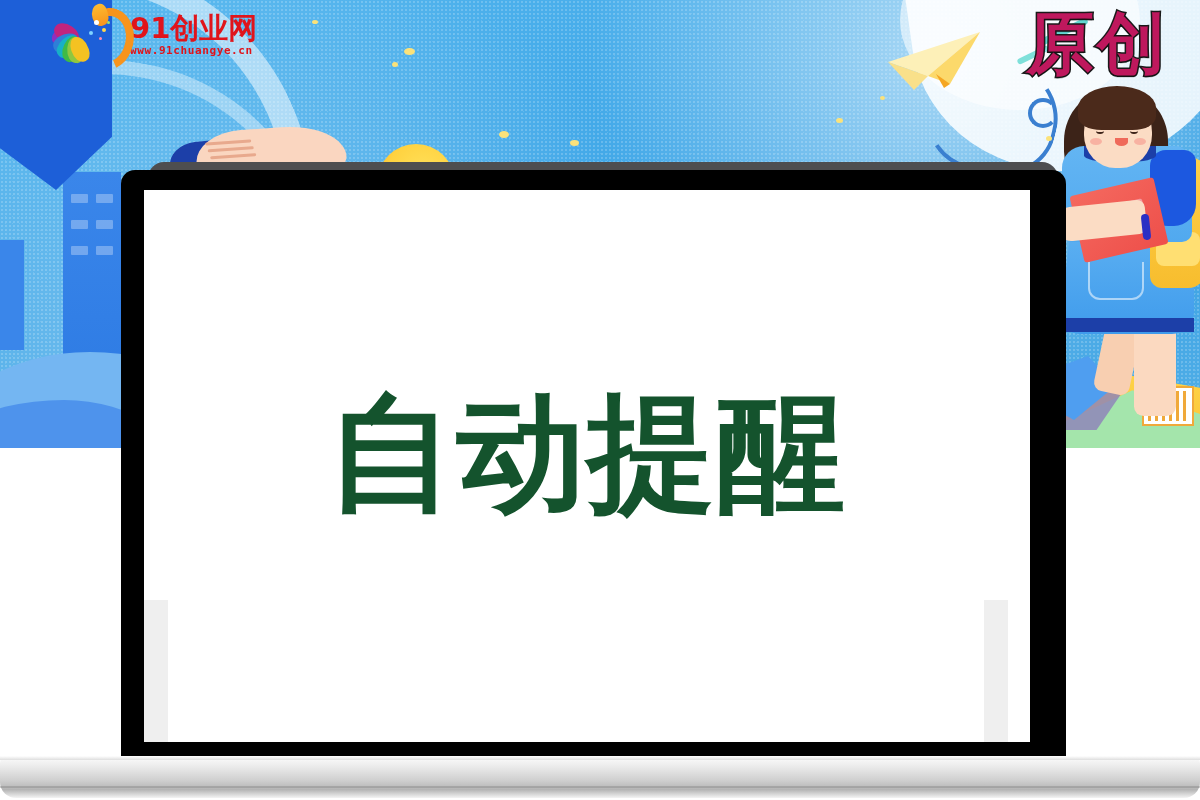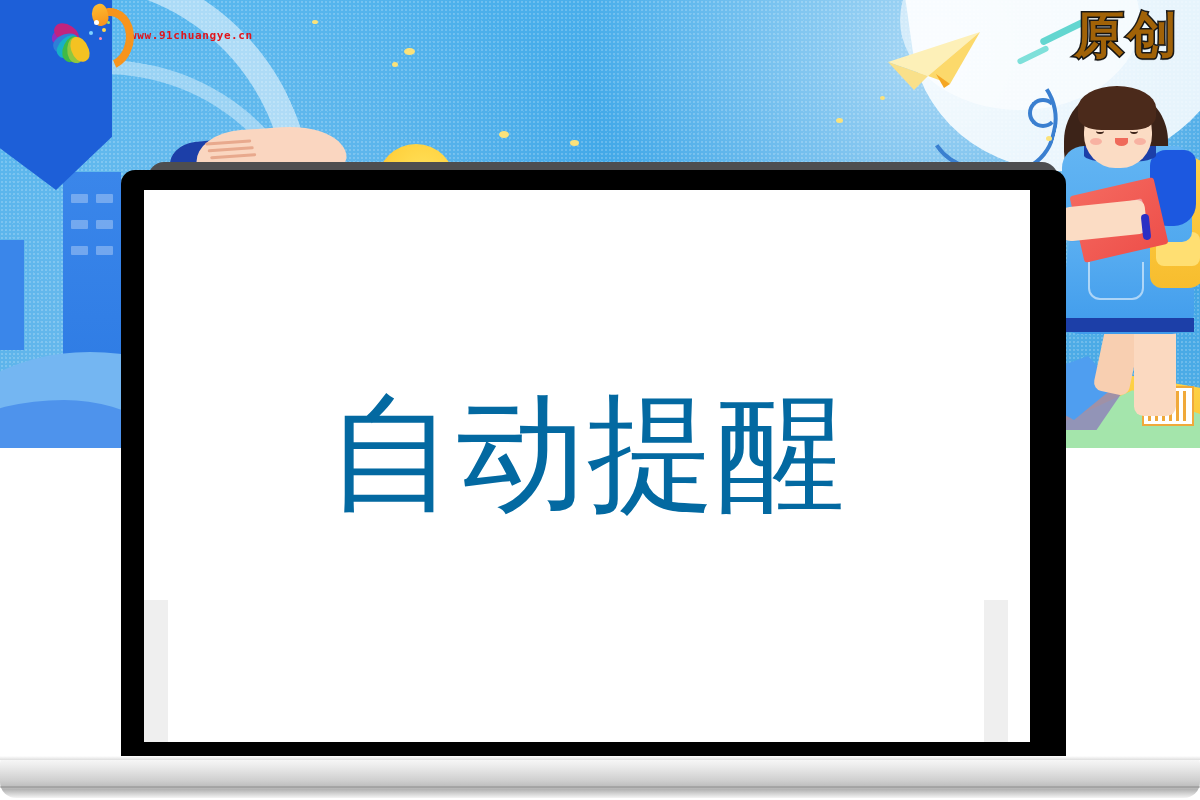--- a/index.html
+++ b/index.html
@@ -468,25 +468,25 @@
     left: 144px; top: 190px;
     width: 886px; height: 552px;
     display: flex;
     flex-direction: column;
     align-items: center;
     justify-content: center;
     pointer-events: none;
   }
   .line1 {
     font-family: "DejaVu Sans", "Liberation Sans", sans-serif;
-    font-weight: 400;
+    font-weight: 700;
     font-size: 128px;
     line-height: 1.06;
     letter-spacing: 2px;
-    color: #0369a1;
+    color: #14532d;
     margin: 0 0 26px 0;
     white-space: nowrap;
   }
   .line2 {
     font-family: "DejaVu Sans", "Liberation Sans", sans-serif;
     font-weight: 700;
     font-size: 142px;
     line-height: 1.04;
     letter-spacing: 2px;
     color: #8f0ff2;
@@ -543,26 +543,26 @@
     font-weight: 700;
     font-size: 11px;
     color: #e0141b;
     letter-spacing: 0.6px;
     margin-top: 0;
   }
 
   
   .badge-original {
     position: absolute;
-    right: 20px; top: 10px;
+    right: 32px; top: 10px;
     font-family: "DejaVu Sans", "Liberation Sans", sans-serif;
     font-weight: 700;
-    font-size: 50px;
+    font-size: 68px;
     line-height: 1;
-    color: #a16207;
+    color: #be185d;
     letter-spacing: 3px;
     -webkit-text-stroke: 3px #1a1a1a;
     paint-order: stroke fill;
     text-shadow: 0 2px 0 rgba(0,0,0,0.25);
   }
 </style>
 </head>
 <body>
 
 <div id="stage">
@@ -679,20 +679,21 @@
       <span class="petal" style="background:#f4c222; transform:rotate(72deg);"></span>
       <span class="swirl"></span>
       <span class="swirl2"></span>
       <span class="sparkle" style="left:36px; top:16px; width:5px; height:5px; background:#ffffff;"></span>
       <span class="sparkle" style="left:44px; top:24px; width:4px; height:4px; background:#ffd84d;"></span>
       <span class="sparkle" style="left:31px; top:27px; width:4px; height:4px; background:#7fd4ff;"></span>
       <span class="sparkle" style="left:41px; top:33px; width:3px; height:3px; background:#ff8ab0;"></span>
       <span class="sparkle" style="left:49px; top:17px; width:3px; height:3px; background:#9fe06a;"></span>
     </div>
     <div class="logo-text">
+      <div class="logo-title">91创业网</div>
       <div class="logo-url">www.91chuangye.cn</div>
     </div>
   </div>
 
   <div class="badge-original">原创</div>
 
   <div class="laptop-shadow-frame"></div>
   <div class="laptop-bezel"></div>
   <div class="laptop-screen">
     <div class="screen-side-strip-l"></div>

